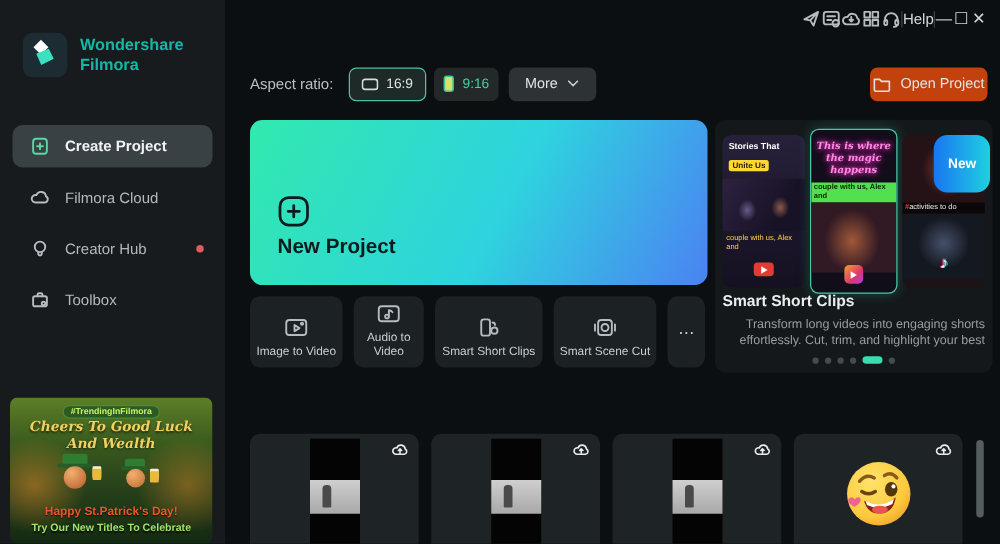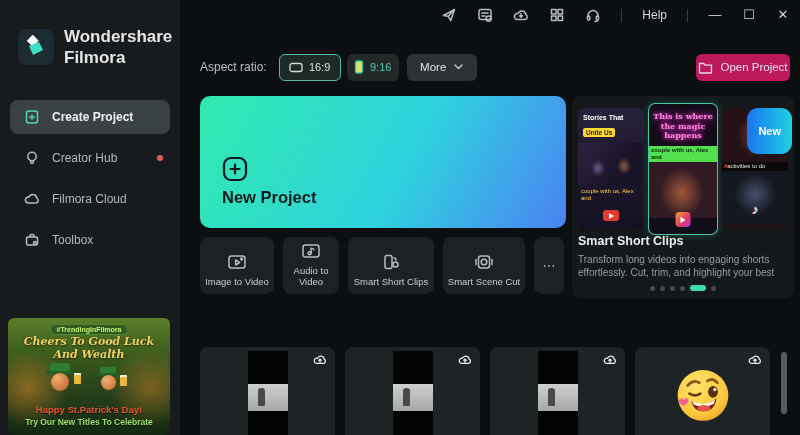--- a/index.html
+++ b/index.html
@@ -3,21 +3,21 @@
 <meta charset="utf-8">
 <style>
   * { margin:0; padding:0; box-sizing:border-box; }
   html,body { width:800px; height:435px; overflow:hidden; background:#0c0f11;
     font-family:"Liberation Sans", sans-serif; }
   .window { position:relative; width:800px; height:435px; background:#0c0f11; }
 
   
   .sidebar { position:absolute; left:0; top:0; width:180px; height:435px; background:#171b1d; }
   .brand { display:flex; align-items:center; gap:10px; padding:26px 0 0 18px; }
-  .brand-text { color:#e5e5e5; font-size:17px; font-weight:bold; line-height:1.25; }
+  .brand-text { color:#14b8a6; font-size:13px; font-weight:bold; line-height:1.25; }
   .menu { position:absolute; top:100px; left:0; right:0; display:flex; flex-direction:column; gap:7px; }
   .menu-item { display:flex; align-items:center; gap:12px; height:34px; margin:0 10px;
     padding-left:14px; border-radius:8px; color:#b2b9bc; font-size:12px; cursor:pointer; }
   .menu-item.active { background:#3a4145; color:#f0f3f4; font-weight:bold; }
   .menu-item .dot { width:6px; height:6px; border-radius:50%; background:#e05c5c; margin-left:28px; }
 
   
   .promo { position:absolute; left:8px; top:318px; width:162px; height:117px; border-radius:6px;
     overflow:hidden; text-align:center; cursor:pointer;
     background:
@@ -35,38 +35,38 @@
   .promo-art .brim { position:absolute; width:28px; height:3px; background:#235f26; border-radius:2px; }
   .promo-art .mug { position:absolute; width:7px; height:9px; background:#e8b93a; border-radius:1px;
     box-shadow:0 -2px 0 #f6f0d8; }
   .promo-line1 { color:#e8562f; font-size:9.5px; font-weight:bold; text-shadow:0 1px 1px rgba(0,0,0,.7); margin-top:1px; }
   .promo-line2 { color:#9fe26a; font-size:8.5px; font-weight:bold; text-shadow:0 1px 1px rgba(0,0,0,.7); margin-top:2px; }
 
   
   .main { position:absolute; left:180px; top:0; width:620px; height:435px; }
 
   .titlebar { position:absolute; top:0; left:0; right:0; height:30px; display:flex;
-    align-items:center; justify-content:flex-end; gap:20px; padding-right:10px; }
+    align-items:center; justify-content:flex-end; padding-right:10px; }
   .titlebar .tdiv { width:1px; height:13px; background:#3a4144; }
   .titlebar .help { color:#d5dadc; font-size:12px; cursor:pointer; }
   .winctl { color:#ced3d5; font-size:13px; width:14px; text-align:center; cursor:pointer; line-height:30px; }
   .ic { stroke:#b6bdc0; fill:none; stroke-width:1.5; stroke-linecap:round; stroke-linejoin:round; }
 
   .header-row { position:absolute; top:52px; left:20px; right:10px; height:30px;
     display:flex; align-items:center; }
   .aspect-label { color:#b9c0c3; font-size:12px; margin-right:12px; }
   .ratio-btn { display:flex; align-items:center; justify-content:center; gap:6px; height:27px;
     background:#232829; border:1px solid transparent; border-radius:6px; color:#dfe3e4;
     font-size:11px; cursor:pointer; }
   .ratio-169 { width:62px; background:#1e2a27; border-color:#4fbf9f; }
   .ratio-916 { width:52px; margin-left:6px; color:#46cfa6; }
   .more-btn { display:flex; align-items:center; justify-content:center; gap:8px; width:70px; height:27px;
     margin-left:8px; background:#2d3234; border:none; border-radius:6px; color:#dfe3e4; font-size:11.5px; cursor:pointer; }
   .open-project { display:flex; align-items:center; justify-content:center; gap:7px; width:94px; height:27px;
-    margin-left:auto; background:#be185d; border:none; border-radius:6px; color:#e2e6e7; font-size:11.5px; cursor:pointer; }
+    margin-left:auto; background:#c2410c; border:none; border-radius:6px; color:#e2e6e7; font-size:11.5px; cursor:pointer; }
 
   .new-project { position:absolute; top:96px; left:20px; width:366px; height:132px; border-radius:10px;
     background:linear-gradient(118deg,#31e9ae 0%,#2ed3de 55%,#4b82f2 100%); cursor:pointer; }
   .new-project svg { position:absolute; left:22px; top:60px; }
   .np-label { position:absolute; left:22px; top:92px; color:#0a1b1d; font-size:16.5px; font-weight:bold; }
 
   .quick-row { position:absolute; top:237px; left:20px; display:flex; gap:9px; height:57px; }
   .quick-btn { display:flex; flex-direction:column; align-items:center; justify-content:flex-end;
     gap:5px; padding-bottom:7px; background:#1c2123; border:none; border-radius:8px;
     color:#c9cfd1; font-size:9.5px; cursor:pointer; }
@@ -91,21 +91,21 @@
     background:radial-gradient(9px 11px at 30% 60%, #6a5a8a, transparent 80%),
                radial-gradient(9px 11px at 70% 55%, #8a5a4a, transparent 80%),
                linear-gradient(120deg,#2c2240,#181226 70%); }
   .t1-cap { margin-top:3px; padding:0 3px; color:#ffd24a; font-size:6px; line-height:7px; }
   .yt-badge { position:absolute; bottom:9px; left:50%; transform:translateX(-50%);
     width:16px; height:11px; background:#e23c32; border-radius:3px;
     display:flex; align-items:center; justify-content:center; }
   .yt-badge i { display:block; width:0; height:0; border-left:5px solid #fff;
     border-top:3px solid transparent; border-bottom:3px solid transparent; }
   .t2-neon { padding-top:8px; text-align:center; font-family:"DejaVu Serif", serif;
-    font-weight:bold; font-size:8px; line-height:1.2; color:#ff8ae0;
+    font-style:italic; font-weight:bold; font-size:8px; line-height:1.2; color:#ff8ae0;
     text-shadow:0 0 4px #ff3fd0, 0 0 8px #c226a8; }
   .t2-cap { margin-top:5px; background:#52e04e; color:#0a2208; font-size:6px; font-weight:bold;
     padding:1px 2px; line-height:7px; }
   .t2-scene { height:56px;
     background:radial-gradient(28px 32px at 48% 55%, #a05838, #321a24 78%); }
   .reels-badge { position:absolute; bottom:7px; left:50%; transform:translateX(-50%);
     width:15px; height:15px; border-radius:4px;
     background:linear-gradient(135deg,#f0a32f,#e0366e 60%,#b03ce8);
     display:flex; align-items:center; justify-content:center; }
   .reels-badge i { display:block; width:0; height:0; border-left:5px solid #fff;
@@ -113,21 +113,21 @@
   .t3-top { height:54px; background:radial-gradient(26px 28px at 55% 50%, #8a3c2c, #241216 80%); }
   .t3-cap { padding:1px 2px; background:rgba(0,0,0,.55); color:#e8e8e8; font-size:6px; line-height:7px; }
   .t3-cap b { color:#e8452f; }
   .t3-bottom { position:relative; height:52px;
     background:radial-gradient(26px 26px at 50% 45%, #44506b, #141820 80%); }
   .tiktok-note { position:absolute; bottom:6px; left:50%; transform:translateX(-50%);
     color:#fff; font-size:13px; text-shadow:1px 0 0 #2de8e8, -1px 0 0 #f0305a; }
   .new-badge { position:absolute; top:12px; right:2px; padding:17px 11px; border-radius:11px;
     background:linear-gradient(90deg,#1976f2,#1fd0e0); color:#fff; font-size:11px; font-weight:bold; }
   .panel-title { position:absolute; top:138px; left:6px; color:#e9edee; font-size:12.5px; font-weight:bold; }
-  .panel-desc { position:absolute; left:6px; right:6px; color:#969ea1; font-size:10px; line-height:13px; }
+  .panel-desc { position:absolute; left:6px; right:6px; color:#969ea1; font-size:10px; line-height:13px;text-align:right; }
   .pd1 { top:157px; } .pd2 { top:170px; }
   .dots { position:absolute; bottom:7px; left:0; right:0; display:flex; justify-content:center;
     align-items:center; gap:5px; }
   .dot { width:5px; height:5px; border-radius:50%; background:#454c4f; cursor:pointer; }
   .dot.active { width:16px; height:6px; border-radius:3px; background:#3bdcb2; }
 
   
   .local-header { position:absolute; top:311px; left:20px; right:14px; height:20px;
     display:flex; align-items:center; }
   .lp-title { color:#46d6ad; font-size:12px; font-weight:bold; }
@@ -169,31 +169,31 @@
     <nav class="menu">
       <div class="menu-item active">
         <svg width="16" height="16" viewBox="0 0 16 16">
           <rect x="2.5" y="2" width="11" height="12" rx="2.5" stroke="#56d9a5" fill="none" stroke-width="1.5"></rect>
           <path d="M8 5.7 V10.3 M5.7 8 H10.3" stroke="#56d9a5" fill="none" stroke-width="1.5" stroke-linecap="round"></path>
         </svg>
         <span>Create Project</span>
       </div>
       <div class="menu-item">
         <svg width="16" height="16" viewBox="0 0 16 16">
+          <path class="ic" d="M4.6 12 a3 3 0 1 1 .5-5.9 a4 4 0 0 1 7.7 1 a2.6 2.6 0 0 1-.9 4.9 Z"></path>
+        </svg>
+        <span>Filmora Cloud</span>
+      </div>
+      <div class="menu-item">
+        <svg width="16" height="16" viewBox="0 0 16 16">
           <circle class="ic" cx="8" cy="6.5" r="4.2"></circle>
           <path class="ic" d="M6.6 10.8 V12 a1.4 1.4 0 0 0 2.8 0 V10.8"></path>
         </svg>
         <span>Creator Hub</span>
         <span class="dot"></span>
-      </div>
-      <div class="menu-item">
-        <svg width="16" height="16" viewBox="0 0 16 16">
-          <path class="ic" d="M4.6 12 a3 3 0 1 1 .5-5.9 a4 4 0 0 1 7.7 1 a2.6 2.6 0 0 1-.9 4.9 Z"></path>
-        </svg>
-        <span>Filmora Cloud</span>
       </div>
       <div class="menu-item">
         <svg width="16" height="16" viewBox="0 0 16 16">
           <rect class="ic" x="2.5" y="5" width="11" height="8" rx="1.5"></rect>
           <path class="ic" d="M6 5 V3.8 a1.2 1.2 0 0 1 1.2-1.2 h1.6 a1.2 1.2 0 0 1 1.2 1.2 V5"></path>
           <circle class="ic" cx="10.8" cy="10.8" r="1.4"></circle>
         </svg>
         <span>Toolbox</span>
       </div>
     </nav>

